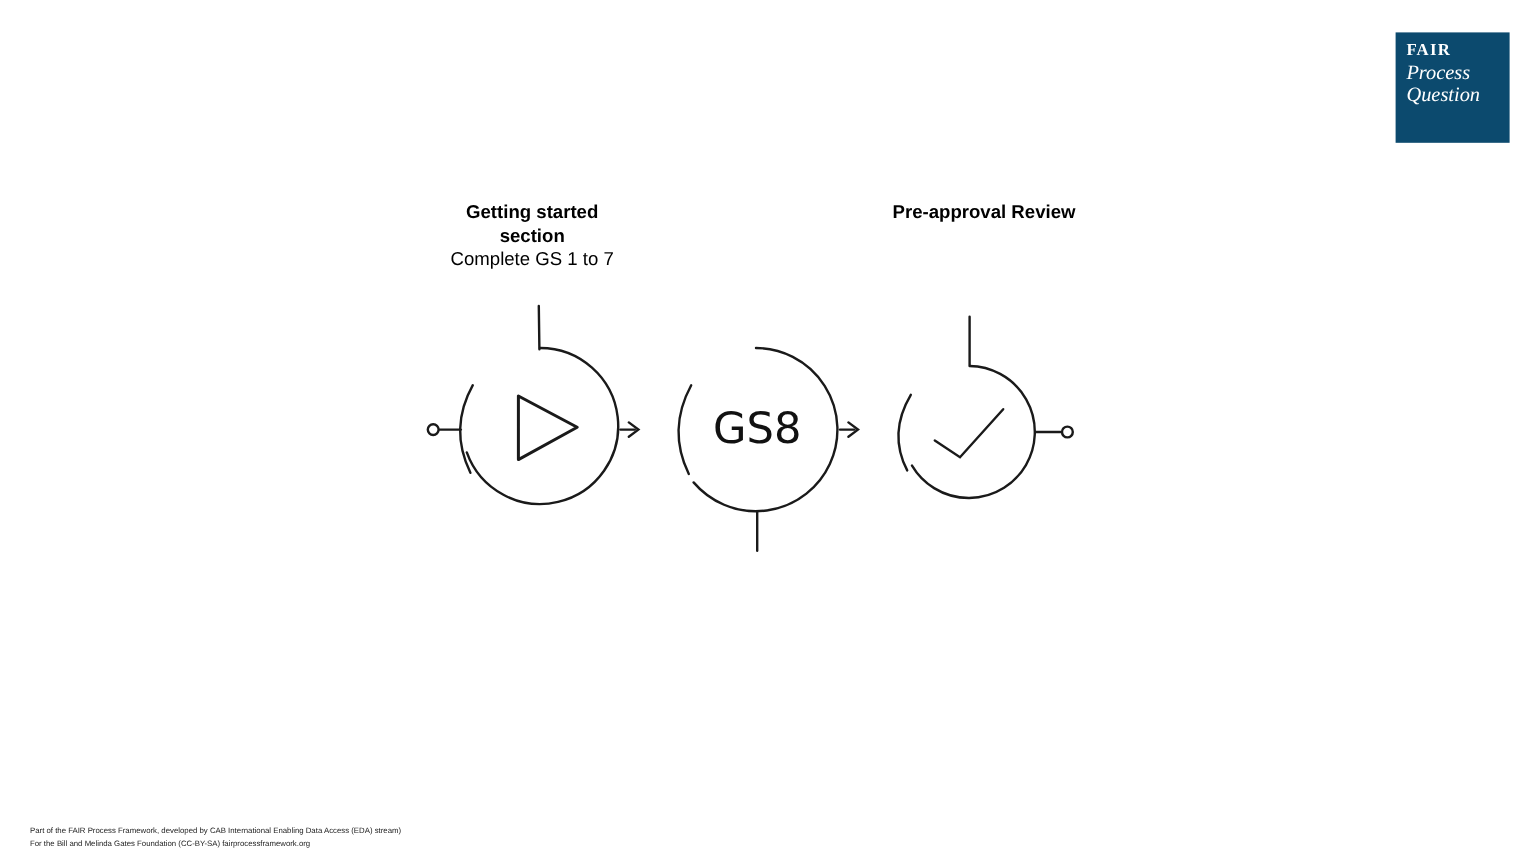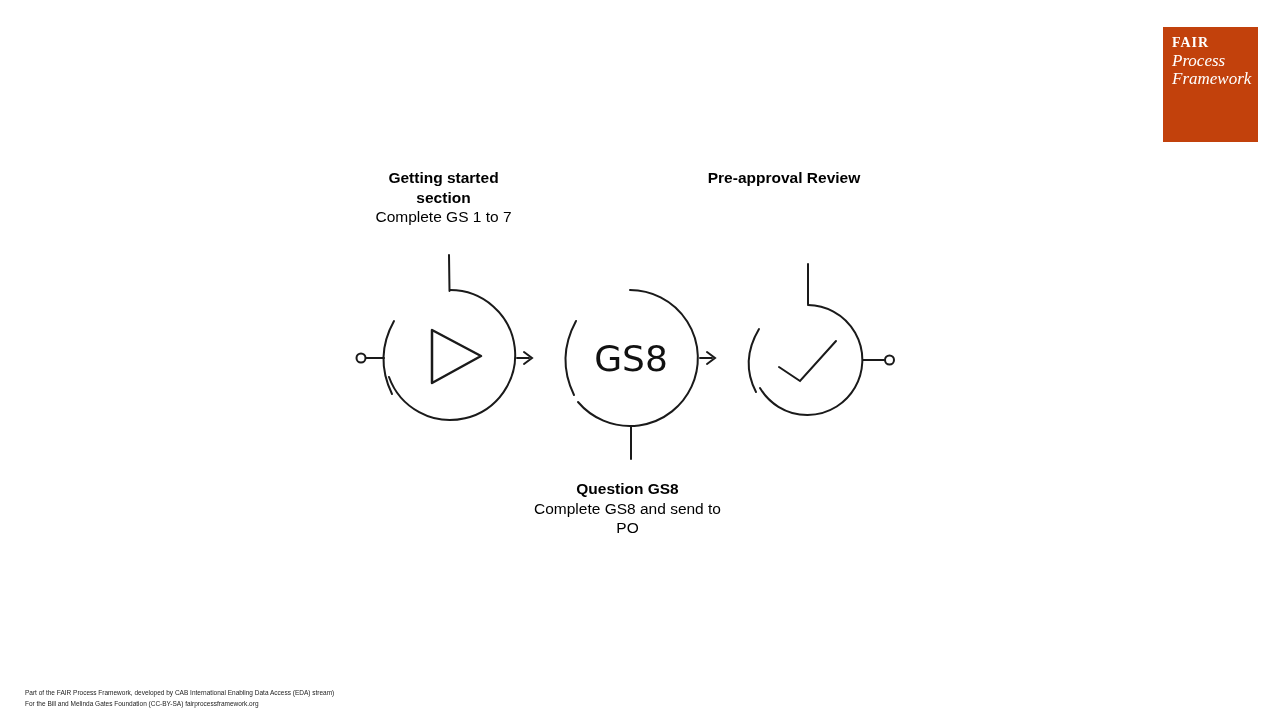--- a/index.html
+++ b/index.html
@@ -15,22 +15,22 @@
     height: 720px;
     background: #ffffff;
     overflow: hidden;
   }
   
   .logo {
     position: absolute;
     left: 1163px;
     top: 27px;
     width: 95px;
-    height: 115px;
-    background: #c2410c;
+    height: 92px;
+    background: #0c4a6e;
     color: #ffffff;
     padding: 7px 9px;
     font-family: "Liberation Serif", serif;
     line-height: 18px;
   }
   .logo-title {
     font-weight: bold;
     font-size: 14px;
     letter-spacing: 1px;
   }
@@ -41,21 +41,21 @@
   
   .annotation {
     position: absolute;
     text-align: center;
     font-size: 15.5px;
     line-height: 19.5px;
     color: #000000;
   }
   .ann-title { font-weight: bold; }
   .ann-getting-started { left: 366px; top: 168px; width: 155px; text-align: center; }
-  .ann-pre-approval   { left: 686px; top: 168px; width: 196px; }
+  .ann-pre-approval   { left: 722px; top: 168px; width: 196px; }
   .ann-question       { left: 525px; top: 479px; width: 205px; }
   
   .diagram-svg {
     position: absolute;
     left: 0;
     top: 0;
   }
   .stroke-grp {
     stroke: #1a1a1a;
     fill: none;
@@ -78,36 +78,32 @@
   }
 </style>
 </head>
 <body>
 
 <div class="canvas">
 
   <div class="logo">
     <div class="logo-title">FAIR</div>
     <div class="logo-sub">Process</div>
-    <div class="logo-sub">Framework</div>
+    <div class="logo-sub">Question</div>
   </div>
 
   <div class="annotation ann-getting-started">
     <div class="ann-title">Getting started section</div>
     <div class="ann-body">Complete GS 1 to 7</div>
   </div>
 
   <div class="annotation ann-pre-approval">
     <div class="ann-title">Pre-approval Review</div>
   </div>
 
-  <div class="annotation ann-question">
-    <div class="ann-title">Question GS8</div>
-    <div class="ann-body">Complete GS8 and send to PO</div>
-  </div>
 
   <svg class="diagram-svg" width="1280" height="720" viewBox="0 0 1280 720">
     <g class="stroke-grp">
 
       <g>
         <circle cx="361" cy="358" r="4.5"></circle>
         <line x1="366" y1="358" x2="384" y2="358"></line>
       </g>
 
       <g>

